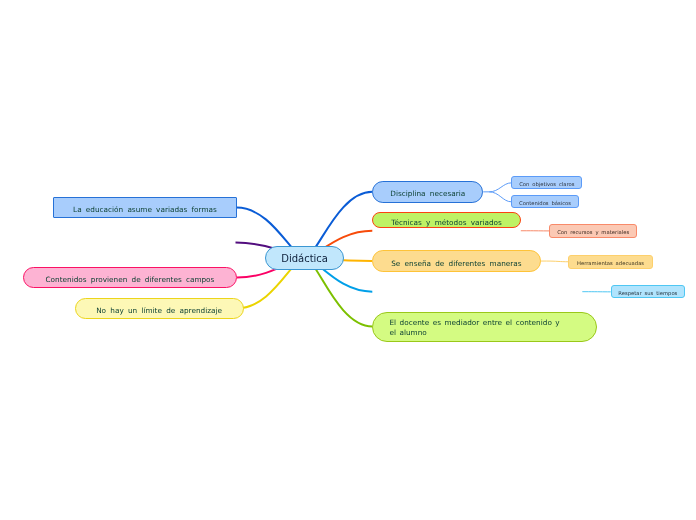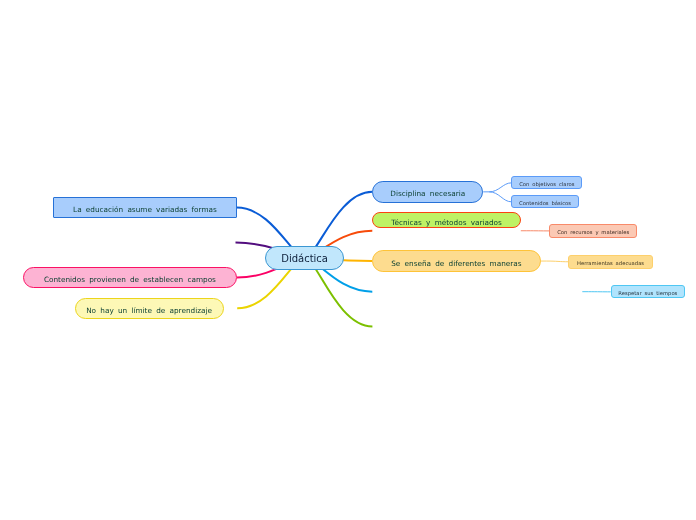--- a/index.html
+++ b/index.html
@@ -40,23 +40,23 @@
       <path d="M372.40,326.50 C337.14,326.50 316.80,257.80 304.60,257.80" stroke="#7cc000" fill="none" stroke-width="2" stroke-linecap="butt"></path>
     </svg>
   <div id="nodes">
       <div class="node" style="left: 265px; top: 245.6px; width: 79.2px; height: 24.4px; background: rgb(193, 231, 252); border: 1.5px solid rgb(59, 151, 210); border-radius: 12.2px; color: rgb(12, 31, 58); font-size: 10px; letter-spacing: 0px; word-spacing: 0px; line-height: 12.4644px;">
         <span class="lbl" style="transform: translateY(0.9px) scaleY(1.07);">Didáctica</span>
       </div>
       <div class="node" style="left: 53.2px; top: 196.9px; width: 183.5px; height: 21.4px; background: rgb(168, 205, 252); border: 1.5px solid rgb(38, 113, 215); border-radius: 1px; color: rgb(14, 66, 52); font-size: 7.3px; letter-spacing: 0px; word-spacing: 1.9px; line-height: 8.9206px;">
         <span class="lbl" style="transform: translateY(2.5px) scaleY(1);">La educación asume variadas formas</span>
       </div>
       <div class="node" style="left: 22.9px; top: 266.7px; width: 214.1px; height: 21.6px; background: rgb(253, 179, 211); border: 1.5px solid rgb(251, 17, 100); border-radius: 10.8px; color: rgb(14, 66, 52); font-size: 7.3px; letter-spacing: 0px; word-spacing: 1.9px; line-height: 8.9206px;">
-        <span class="lbl" style="transform: translateY(2.5px) scaleY(1);">Contenidos provienen de establecen campos</span>
+        <span class="lbl" style="transform: translateY(2.5px) scaleY(1);">Contenidos provienen de diferentes campos</span>
       </div>
-      <div class="node" style="left: 74.6px; top: 297.6px; width: 149px; height: 21.4px; background: rgb(253, 248, 182); border: 1.5px solid rgb(236, 213, 27); border-radius: 10.7px; color: rgb(14, 66, 52); font-size: 7.3px; letter-spacing: 0px; word-spacing: 1.9px; line-height: 8.9206px;">
+      <div class="node" style="left: 74.6px; top: 297.6px; width: 169px; height: 21.4px; background: rgb(253, 248, 182); border: 1.5px solid rgb(236, 213, 27); border-radius: 10.7px; color: rgb(14, 66, 52); font-size: 7.3px; letter-spacing: 0px; word-spacing: 1.9px; line-height: 8.9206px;">
         <span class="lbl" style="transform: translateY(2.5px) scaleY(1);">No hay un límite de aprendizaje</span>
       </div>
       <div class="node" style="left: 372.3px; top: 181px; width: 110.9px; height: 21.7px; background: rgb(168, 205, 252); border: 1.5px solid rgb(38, 113, 215); border-radius: 10.85px; color: rgb(14, 66, 52); font-size: 7.3px; letter-spacing: 0px; word-spacing: 1.9px; line-height: 8.9206px;">
         <span class="lbl" style="transform: translateY(2.5px) scaleY(1);">Disciplina necesaria</span>
       </div>
       <div class="node" style="left: 511.4px; top: 176.2px; width: 70.9px; height: 13.3px; background: rgb(168, 205, 252); border: 1.5px solid rgb(91, 155, 248); border-radius: 3px; color: rgb(42, 51, 64); font-size: 5.25px; letter-spacing: 0px; word-spacing: 1.2px; line-height: 6.4155px;">
         <span class="lbl" style="transform: translateY(0.6px) scaleY(1);">Con objetivos claros</span>
       </div>
       <div class="node" style="left: 511.3px; top: 195.4px; width: 67.5px; height: 12.8px; background: rgb(168, 205, 252); border: 1.5px solid rgb(91, 155, 248); border-radius: 3px; color: rgb(42, 51, 64); font-size: 5.25px; letter-spacing: 0px; word-spacing: 1.2px; line-height: 6.4155px;">
         <span class="lbl" style="transform: translateY(0.6px) scaleY(1);">Contenidos básicos</span>
@@ -69,14 +69,20 @@
       </div>
       <div class="node" style="left: 372.1px; top: 250.2px; width: 168.6px; height: 21.7px; background: rgb(253, 220, 143); border: 1.5px solid rgb(254, 195, 56); border-radius: 10.85px; color: rgb(14, 66, 52); font-size: 7.3px; letter-spacing: 0px; word-spacing: 1.9px; line-height: 8.9206px;">
         <span class="lbl" style="transform: translateY(2.5px) scaleY(1);">Se enseña de diferentes maneras</span>
       </div>
       <div class="node" style="left: 568.2px; top: 255px; width: 84.7px; height: 13.5px; background: rgb(253, 220, 143); border: 1.5px solid rgb(253, 208, 108); border-radius: 3px; color: rgb(60, 52, 32); font-size: 5.25px; letter-spacing: 0px; word-spacing: 1.2px; line-height: 6.4155px;">
         <span class="lbl" style="transform: translateY(0.6px) scaleY(1);">Herramientas adecuadas</span>
       </div>
       <div class="node" style="left: 610.7px; top: 285.4px; width: 74.3px; height: 12.9px; background: rgb(177, 228, 253); border: 1.5px solid rgb(79, 199, 243); border-radius: 3px; color: rgb(36, 52, 64); font-size: 5.25px; letter-spacing: 0px; word-spacing: 1.2px; line-height: 6.4155px;">
         <span class="lbl" style="transform: translateY(0.6px) scaleY(1);">Respetar sus tiempos</span>
       </div>
+      <div class="node" style="left: 372.4px; top: 311.5px; width: 225.1px; height: 30px; background: rgb(212, 251, 130); border: 1.5px solid rgb(154, 200, 26); border-radius: 15px; color: rgb(14, 66, 52); font-size: 7.3px; letter-spacing: 0px; word-spacing: 1.2px; line-height: 9.3px; justify-content: flex-start; text-align: left; padding-left: 16px; padding-right: 6px;">
+        <span class="lbl" style="transform: translateY(1px) scaleY(1);">
+          <span style="display: block;">El docente es mediador entre el contenido y</span>
+          <span style="display: block;">el alumno</span>
+        </span>
+      </div>
     </div>
 </div>
 
 </body></html>

